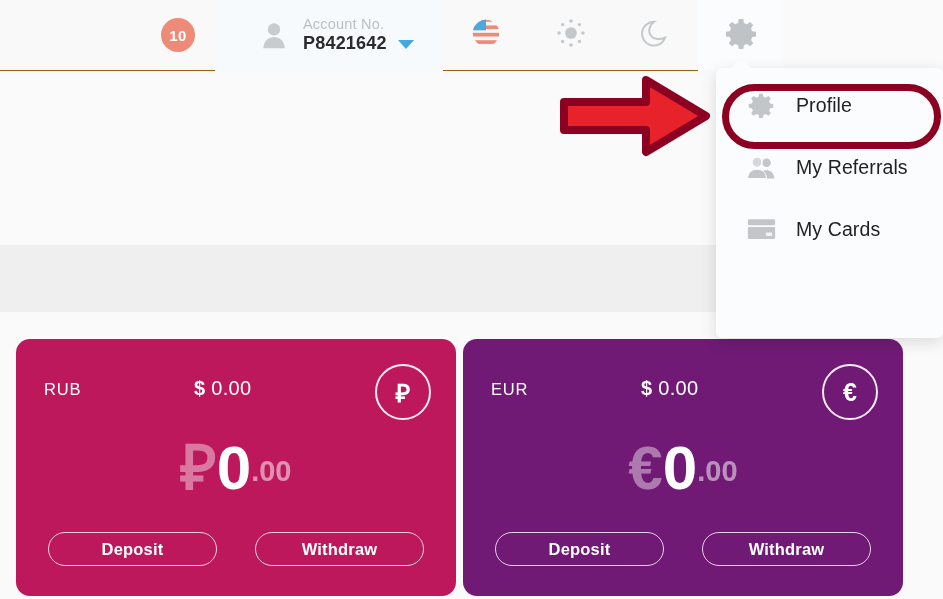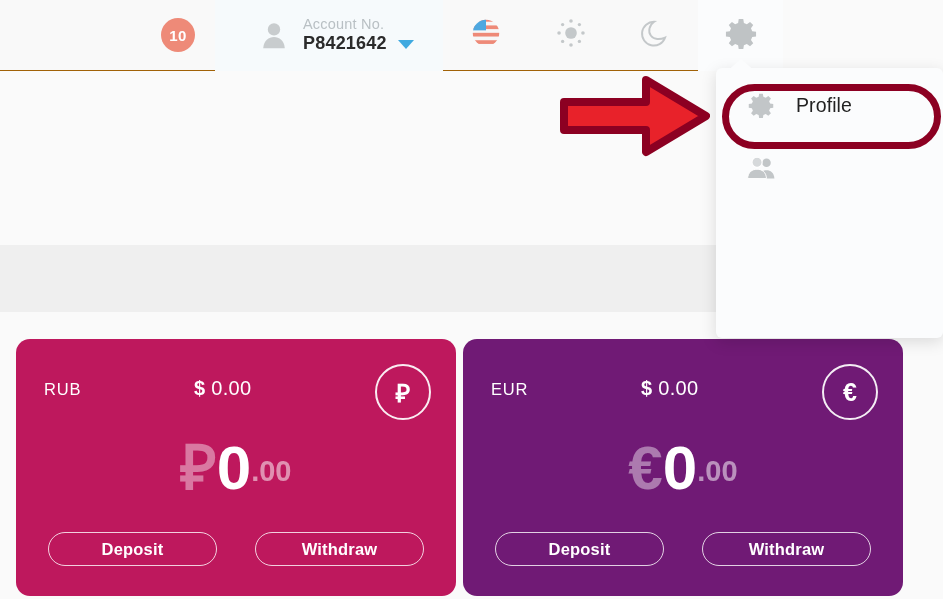--- a/index.html
+++ b/index.html
@@ -239,22 +239,33 @@
 
     <div class="menu-item">
       <span class="menu-icon">
         <svg viewBox="0 0 38 30" width="30" height="25">
           <circle cx="26" cy="9" r="5.4" fill="#c2c6c8"></circle>
           <path d="M16 29 C16.5 21.5 21 18.4 26 18.4 C31 18.4 35.5 21.5 36 29 Z" fill="#c2c6c8"></path>
           <circle cx="14" cy="8.4" r="6.4" fill="#d6d9db" stroke="#ffffff" stroke-width="1.4"></circle>
           <path d="M2 29 C2.6 20.6 7.8 17.2 14 17.2 C20.2 17.2 25.4 20.6 26 29 Z" fill="#c2c6c8" stroke="#ffffff" stroke-width="1.2"></path>
         </svg>
       </span>
-    </div>
-
+      <span class="menu-label">My Referrals</span>
+    </div>
+
+    <div class="menu-item">
+      <span class="menu-icon">
+        <svg viewBox="0 0 34 26" width="29" height="23">
+          <rect x="1" y="1" width="32" height="7" rx="1.6" fill="#c2c6c8"></rect>
+          <rect x="1" y="10" width="32" height="14" rx="1.6" fill="#c2c6c8"></rect>
+          <rect x="22" y="16.5" width="7.5" height="4" rx="1" fill="#f2f3f4"></rect>
+        </svg>
+      </span>
+      <span class="menu-label">My Cards</span>
+    </div>
   </div>
 
   <div class="hl-oval"></div>
 
   <div class="arrow-annot">
     <svg width="150" height="88" viewBox="0 0 150 88">
       <path d="M4 30 H86 V8 L146 44 L86 80 V58 H4 Z" fill="#e8222a" stroke="#8c0022" stroke-width="8" stroke-linejoin="round"></path>
     </svg>
   </div>
 

